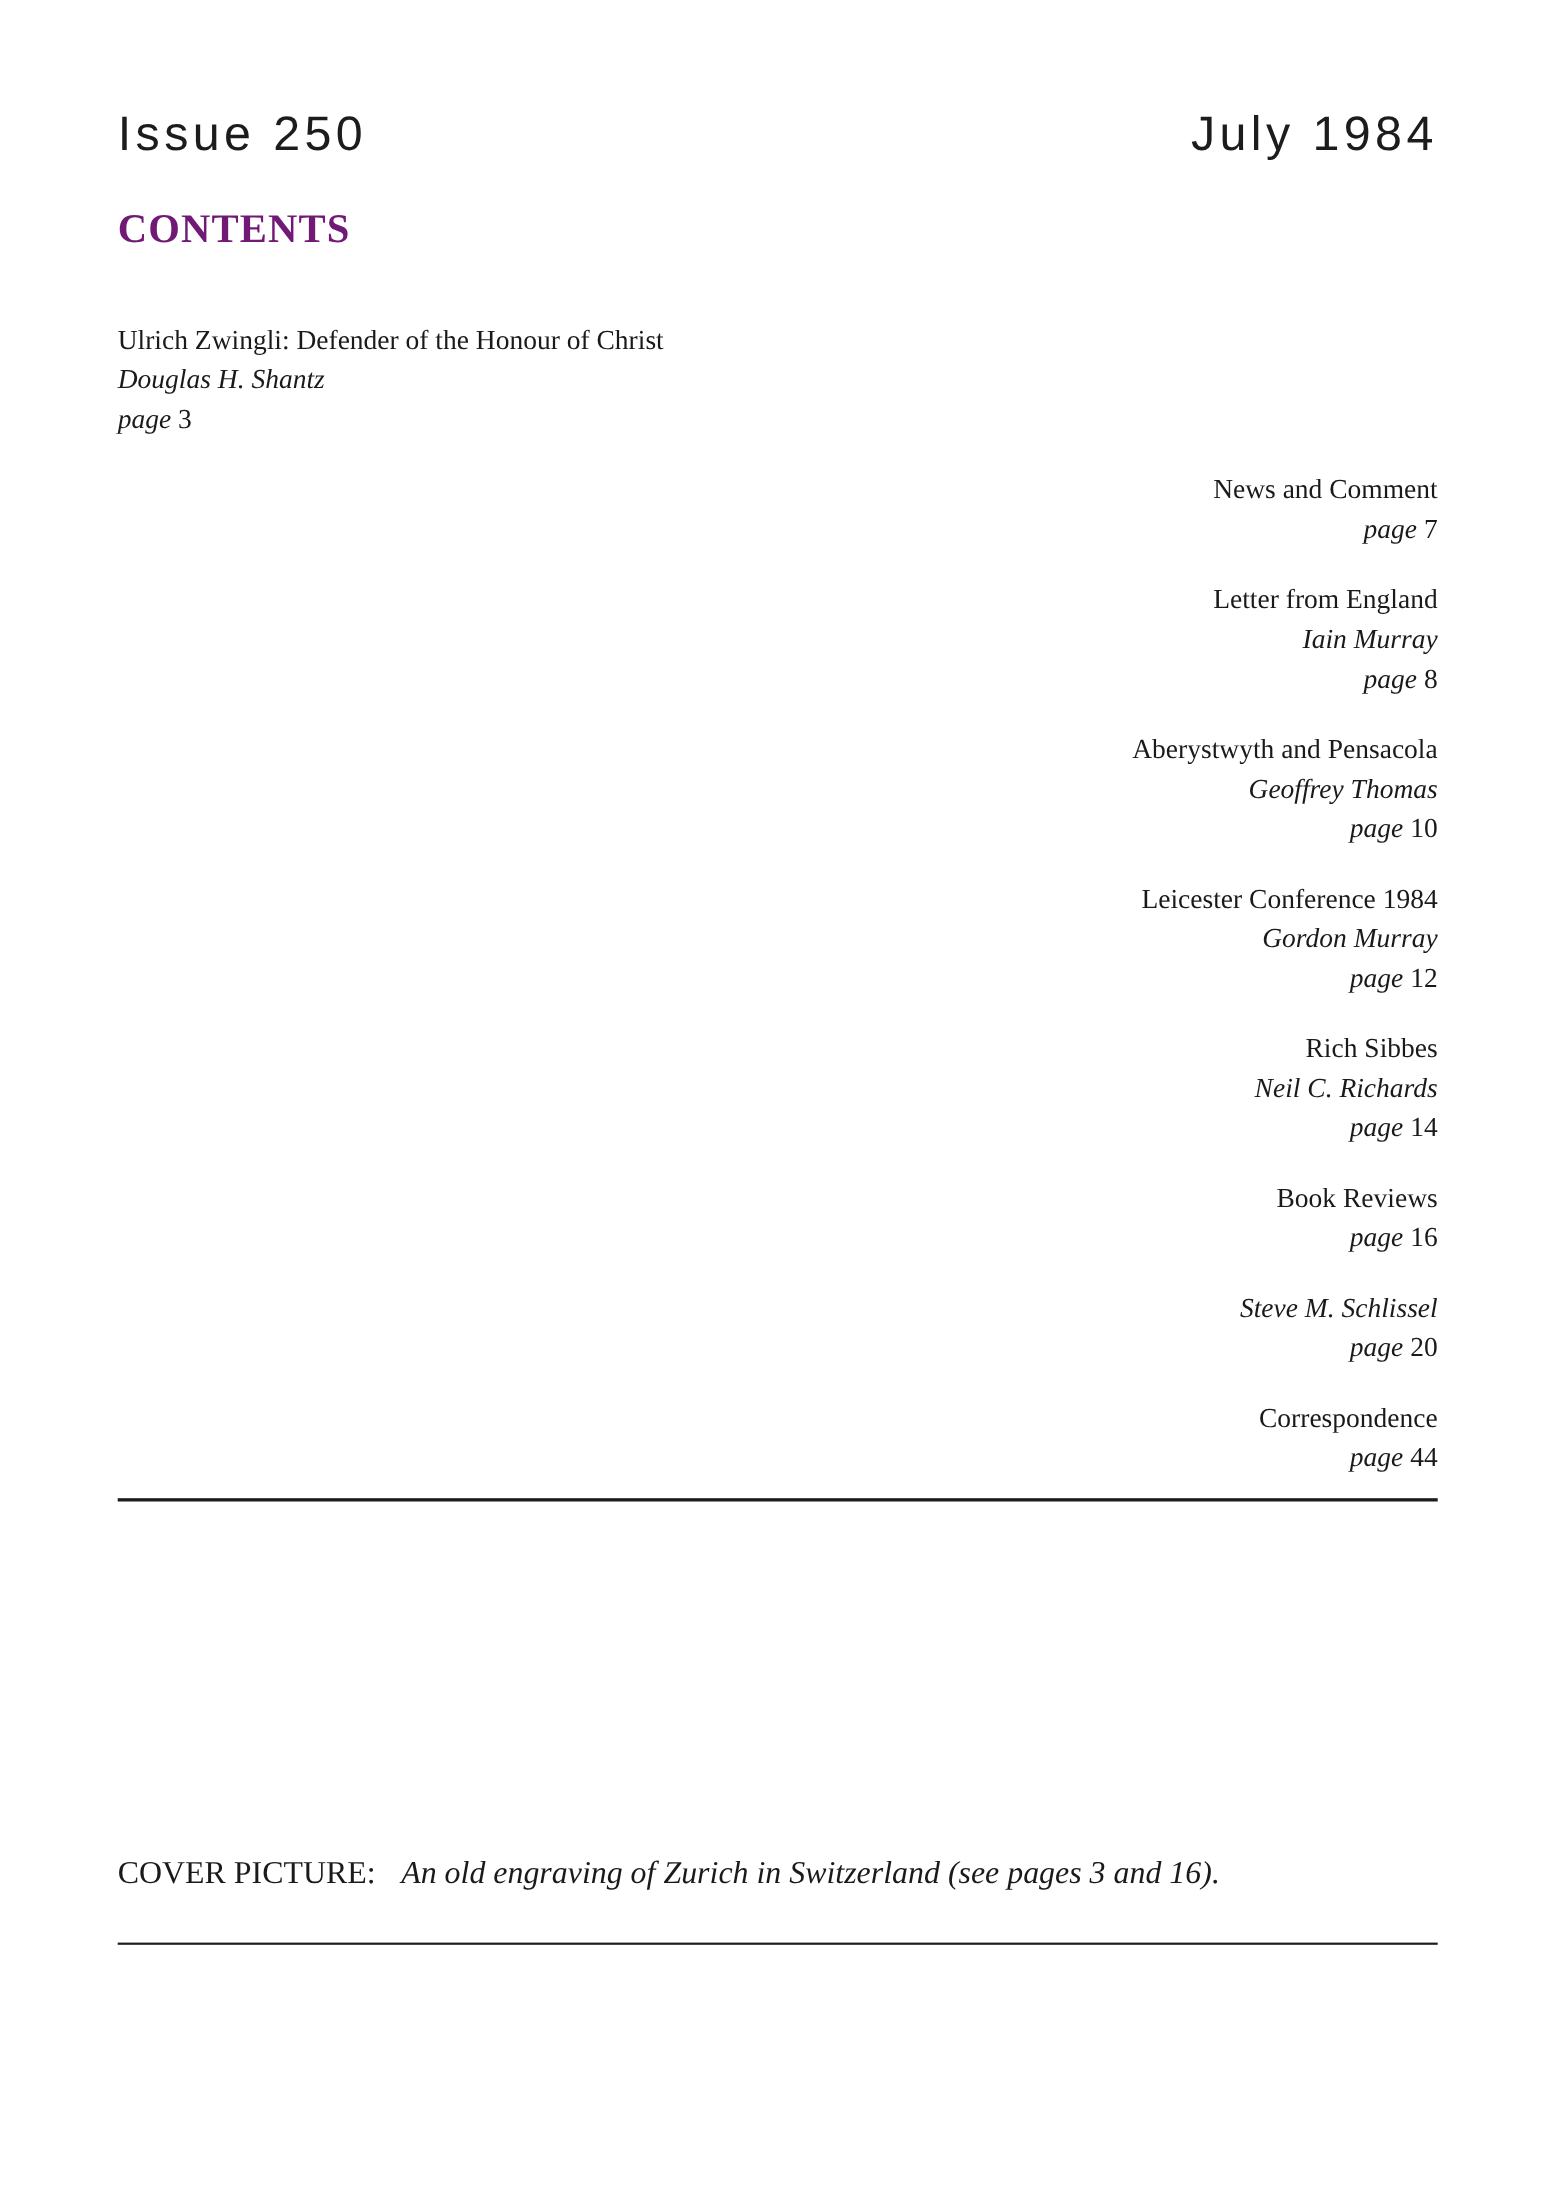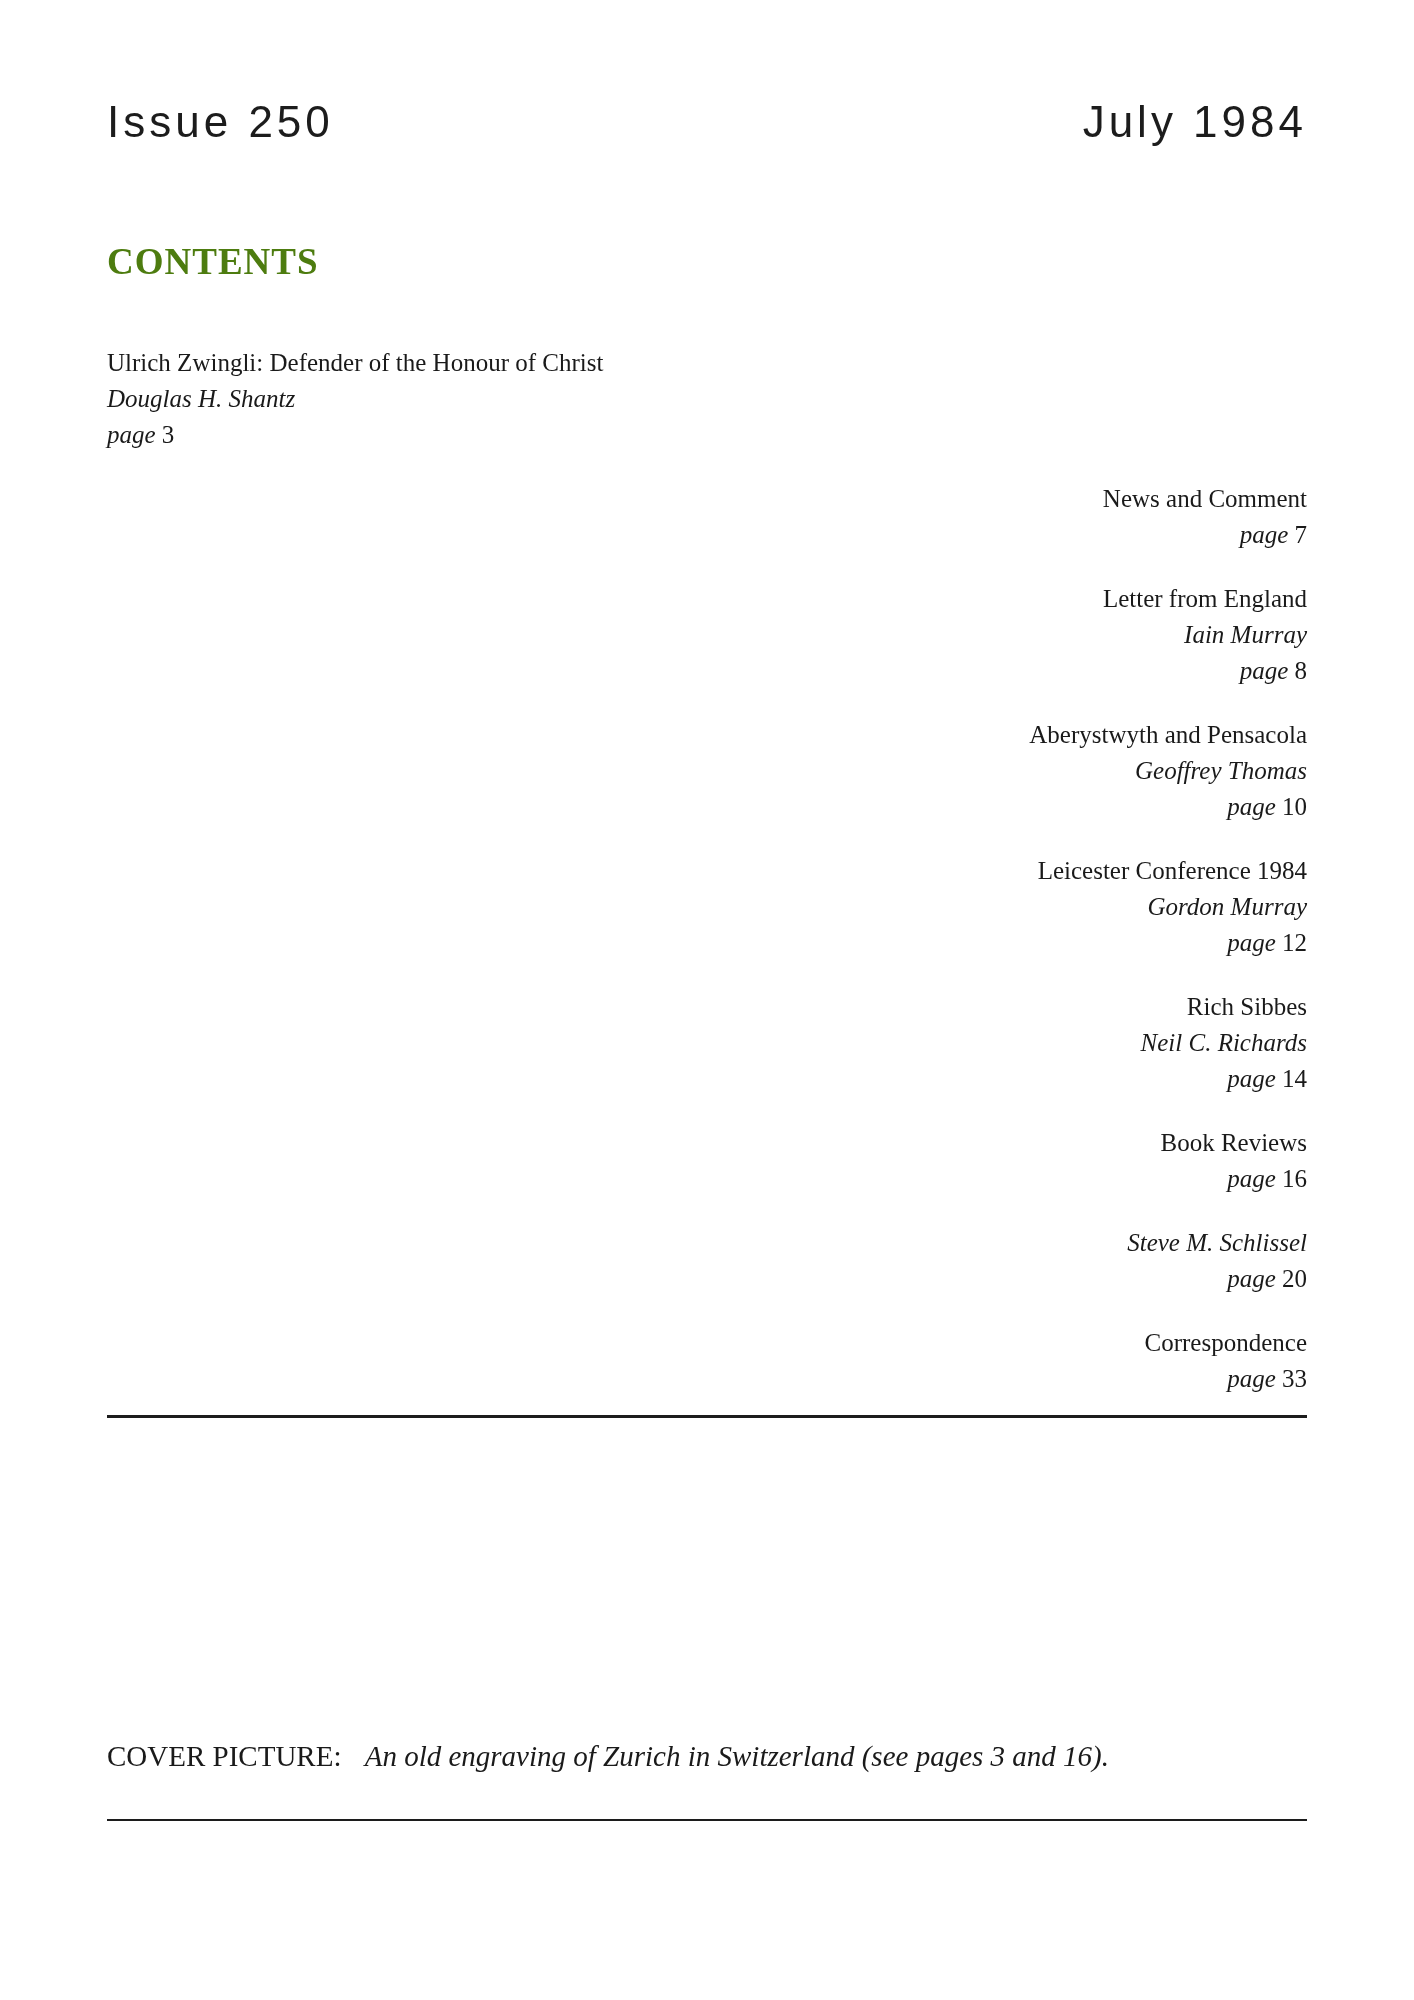--- a/index.html
+++ b/index.html
@@ -20,25 +20,25 @@
     justify-content: space-between;
     align-items: baseline;
     padding-top: 100px;
     font-family: "Liberation Sans", sans-serif;
     font-size: 44px;
     line-height: 1.0;
     letter-spacing: 4px;
     color: #1c1c1c;
   }
   .contents-heading {
-    margin-top: 96px;
+    margin-top: 43px;
     font-size: 37px;
     font-weight: bold;
     letter-spacing: 1px;
-    color: #4d7c0f;
+    color: #701a75;
     font-family: "Liberation Serif", serif;
   }
   .toc {
     margin-top: 62px;
     font-size: 25px;
     line-height: 36px;
   }
   .toc-entry + .toc-entry { margin-top: 28px; text-align: right; }
   .entry-title { font-style: normal; }
   .entry-author { font-style: italic; }
@@ -118,21 +118,21 @@
     </div>
 
     <div class="toc-entry">
       <div class="entry-author">Steve M. Schlissel</div>
       <div class="entry-page"><span class="page-word">page</span> <span class="page-num">20</span></div>
     </div>
 
     <div class="toc-entry">
       <div class="entry-title">Correspondence</div>
 
-      <div class="entry-page"><span class="page-word">page</span> <span class="page-num">33</span></div>
+      <div class="entry-page"><span class="page-word">page</span> <span class="page-num">44</span></div>
     </div>
 
   </div>
 
   <div class="rule rule-1"></div>
 
   <div class="cover-note">
     <span class="cover-label">COVER PICTURE:</span>
     <span class="cover-desc">An old engraving of Zurich in Switzerland (see pages 3 and 16).</span>
   </div>

